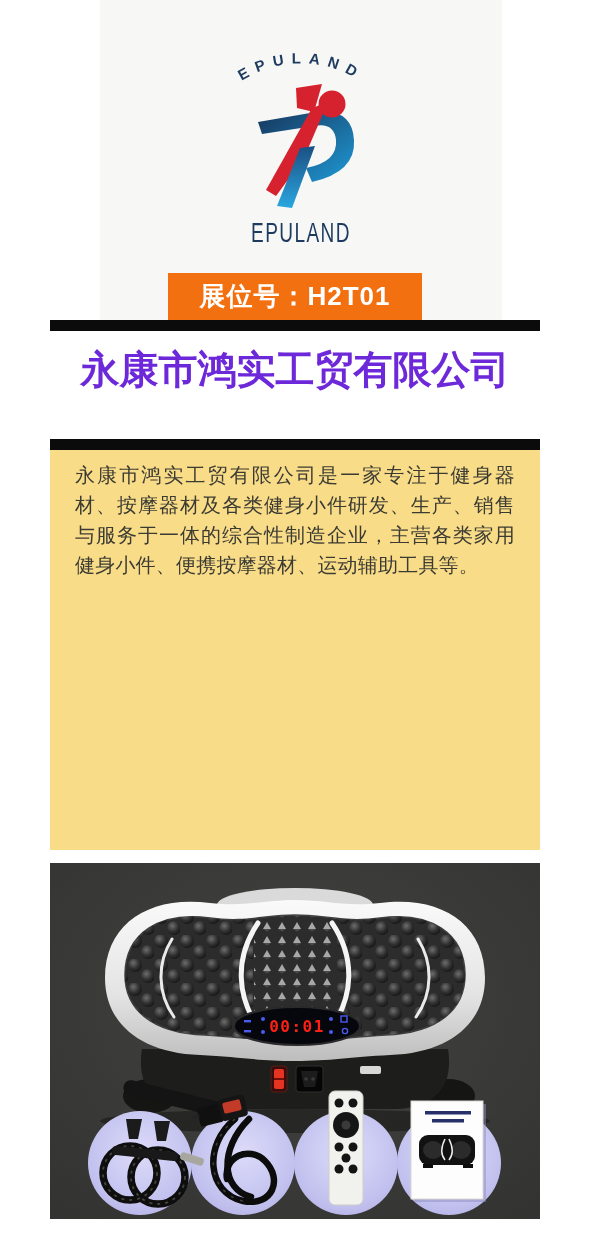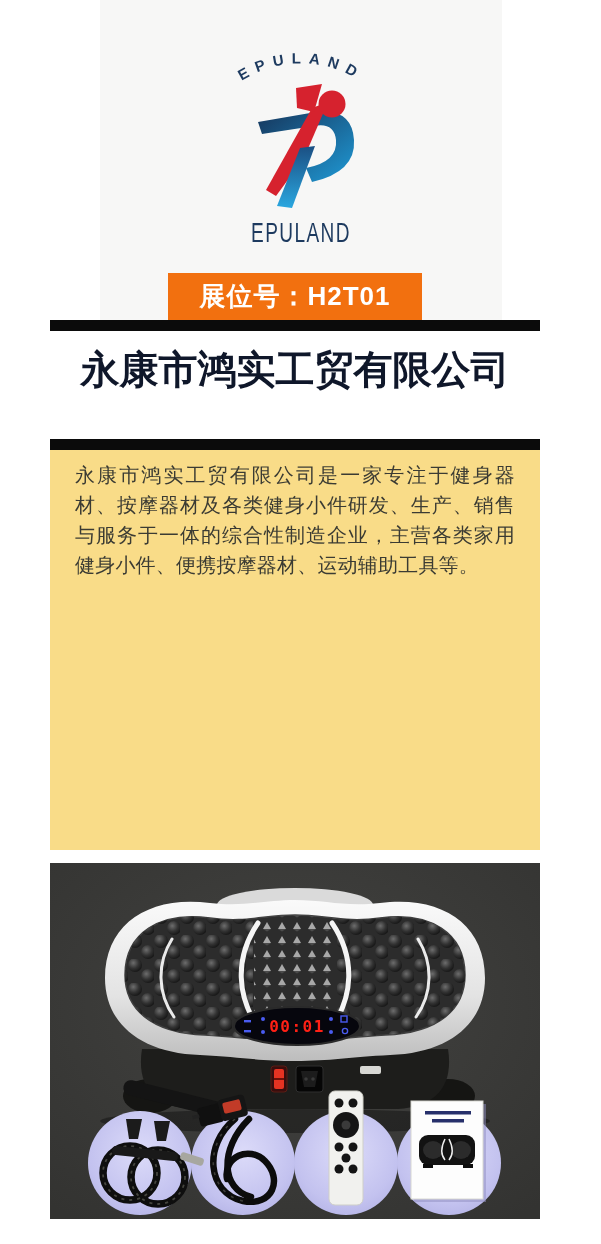--- a/index.html
+++ b/index.html
@@ -13,21 +13,21 @@
   .wordmark-text{fill:#1d3a5f;font-size:27px;letter-spacing:2px;
                  font-family:"Liberation Sans",sans-serif;}
   .booth-badge{position:absolute;left:68px;top:273px;width:254px;height:48px;background:#f2700f;
                color:#ffffff;font-size:26px;font-weight:bold;line-height:46px;text-align:center;
                letter-spacing:1px;}
   
   .divider{position:absolute;left:50px;width:490px;height:11px;background:#0b0b0b;}
   .bar1{top:320px;}
   .bar2{top:439px;}
   .company-title{position:absolute;left:50px;top:338px;width:490px;height:64px;margin:0;
-                 text-align:center;line-height:64px;font-size:39px;font-weight:700;color:#0f172a;}
+                 text-align:center;line-height:64px;font-size:39px;font-weight:700;color:#6d28d9;}
   
   .about-box{position:absolute;left:50px;top:450px;width:490px;height:400px;background:#f9dc88;
              box-sizing:border-box;padding:10px 25px 4px 25px;overflow:hidden;}
   .about-box p{margin:0 0 30px 0;font-size:20px;line-height:30px;color:#3b3b33;
                text-align:justify;letter-spacing:0.2px;}
   
   .product-photo{position:absolute;left:50px;top:863px;width:401px;height:356px;}
   .product-photo svg{display:block;}
   .lcd{fill:#ff2015;font-size:16px;font-weight:bold;letter-spacing:1.5px;
        font-family:"DejaVu Sans Mono",monospace;}

